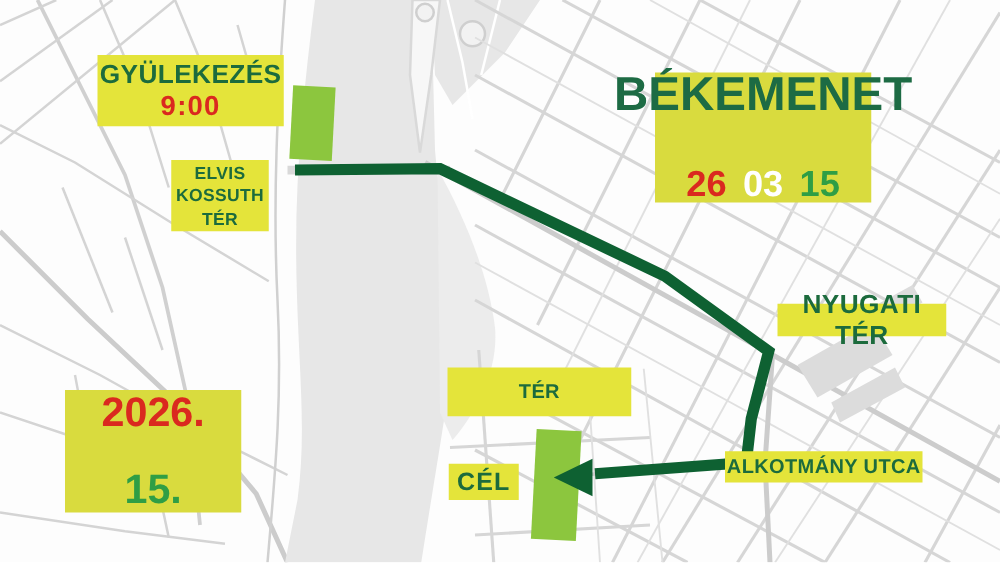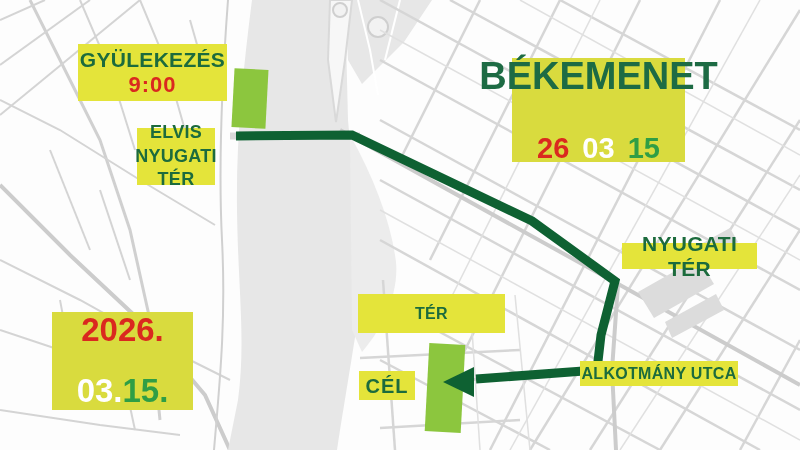--- a/index.html
+++ b/index.html
@@ -4,26 +4,26 @@
 <style>
   html,body{margin:0;padding:0;background:#ffffff;}
   .stage{position:relative;width:800px;height:450px;overflow:hidden;background:#fdfdfd;
          font-family:"Liberation Sans", sans-serif;}
   .stage svg{position:absolute;left:0;top:0;}
   .tag{position:absolute;background:#e4e43a;color:#1c6b3d;font-weight:700;
        display:flex;flex-direction:column;align-items:center;justify-content:center;
        text-align:center;line-height:1.2;letter-spacing:.3px;}
   .tag-gathering{left:78px;top:44px;width:149px;height:57px;font-size:21px;}
   .tag-gathering .time{color:#da291f;font-size:22px;letter-spacing:1px;}
-  .tag-elvis{left:137px;top:128px;width:78px;height:57px;font-size:18px;line-height:1.3;}
+  .tag-elvis{left:137px;top:128px;width:78px;height:57px;font-size:14px;line-height:1.3;}
   .tag-nyugati{left:622px;top:243px;width:135px;height:26px;font-size:21px;}
   .tag-kossuth{left:358px;top:294px;width:147px;height:39px;font-size:16px;}
   .tag-cel{left:359px;top:371px;width:56px;height:29px;font-size:20px;letter-spacing:1px;}
   .tag-alkotmany{left:580px;top:361px;width:158px;height:25px;font-size:16px;}
-  .panel{position:absolute;left:512px;top:58px;width:173px;height:104px;background:#d9db3e;
+  .panel{position:absolute;left:524px;top:58px;width:173px;height:104px;background:#d9db3e;
          display:flex;flex-direction:column;align-items:center;justify-content:center;gap:33px;}
   .panel .title{font-weight:700;font-size:38px;color:#1d6b44;white-space:nowrap;line-height:1;}
   .panel .daterow{margin-top:6px;font-weight:700;font-size:29px;line-height:1;display:flex;gap:13px;}
   .datebox{position:absolute;left:52px;top:312px;width:141px;height:98px;background:#d9db3e;
            display:flex;flex-direction:column;align-items:center;justify-content:center;
            font-weight:700;font-size:33px;line-height:1.35;gap:16px;}
   .red{color:#da291f;} .white{color:#ffffff;} .green{color:#2f9e45;}
   .dategrp{display:flex;}
 </style>
 </head>
@@ -118,21 +118,21 @@
     <polygon points="443,382 474,367 474,397" fill="#0e6132"></polygon>
   </svg>
 
   <div class="tag tag-gathering">
     <div>GYÜLEKEZÉS</div>
     <div class="time">9:00</div>
   </div>
 
   <div class="tag tag-elvis">
     <div>ELVIS</div>
-    <div>NYUGATI</div>
+    <div>KOSSUTH</div>
     <div>TÉR</div>
   </div>
 
   <div class="panel">
     <div class="title">BÉKEMENET</div>
     <div class="daterow">
       <span class="red">26</span>
       <span class="white">03</span>
       <span class="green">15</span>
     </div>
@@ -150,18 +150,17 @@
     <div>CÉL</div>
   </div>
 
   <div class="tag tag-alkotmany">
     <div>ALKOTMÁNY UTCA</div>
   </div>
 
   <div class="datebox">
     <div class="red">2026.</div>
     <div class="dategrp">
-      <span class="white">03.</span>
       <span class="green">15.</span>
     </div>
   </div>
 
 </div>
 
 </body></html>

